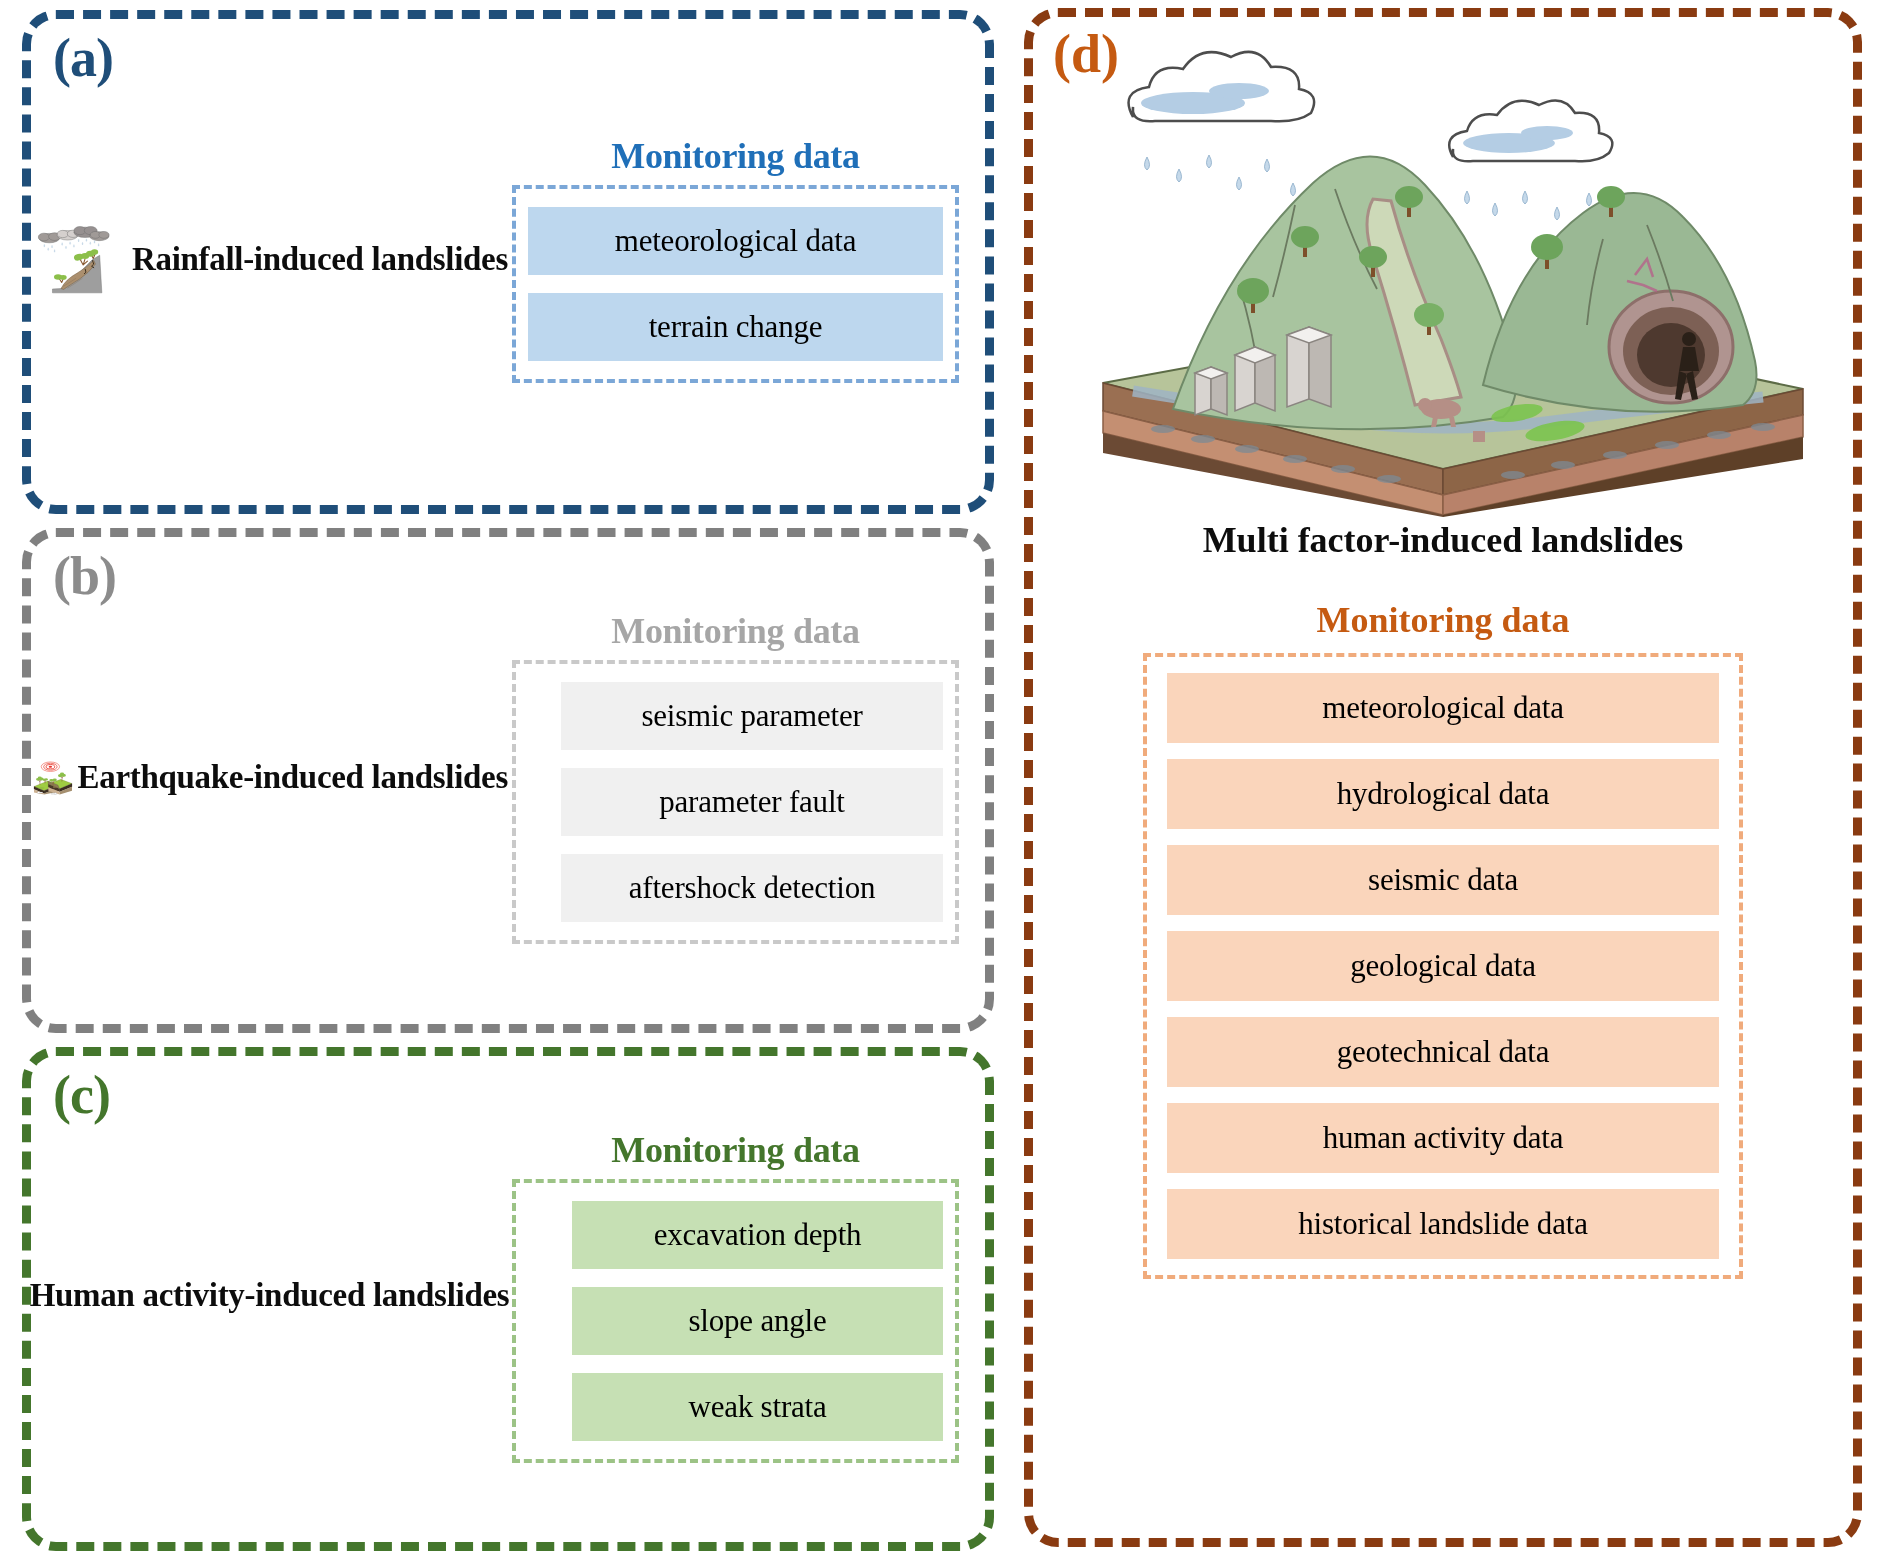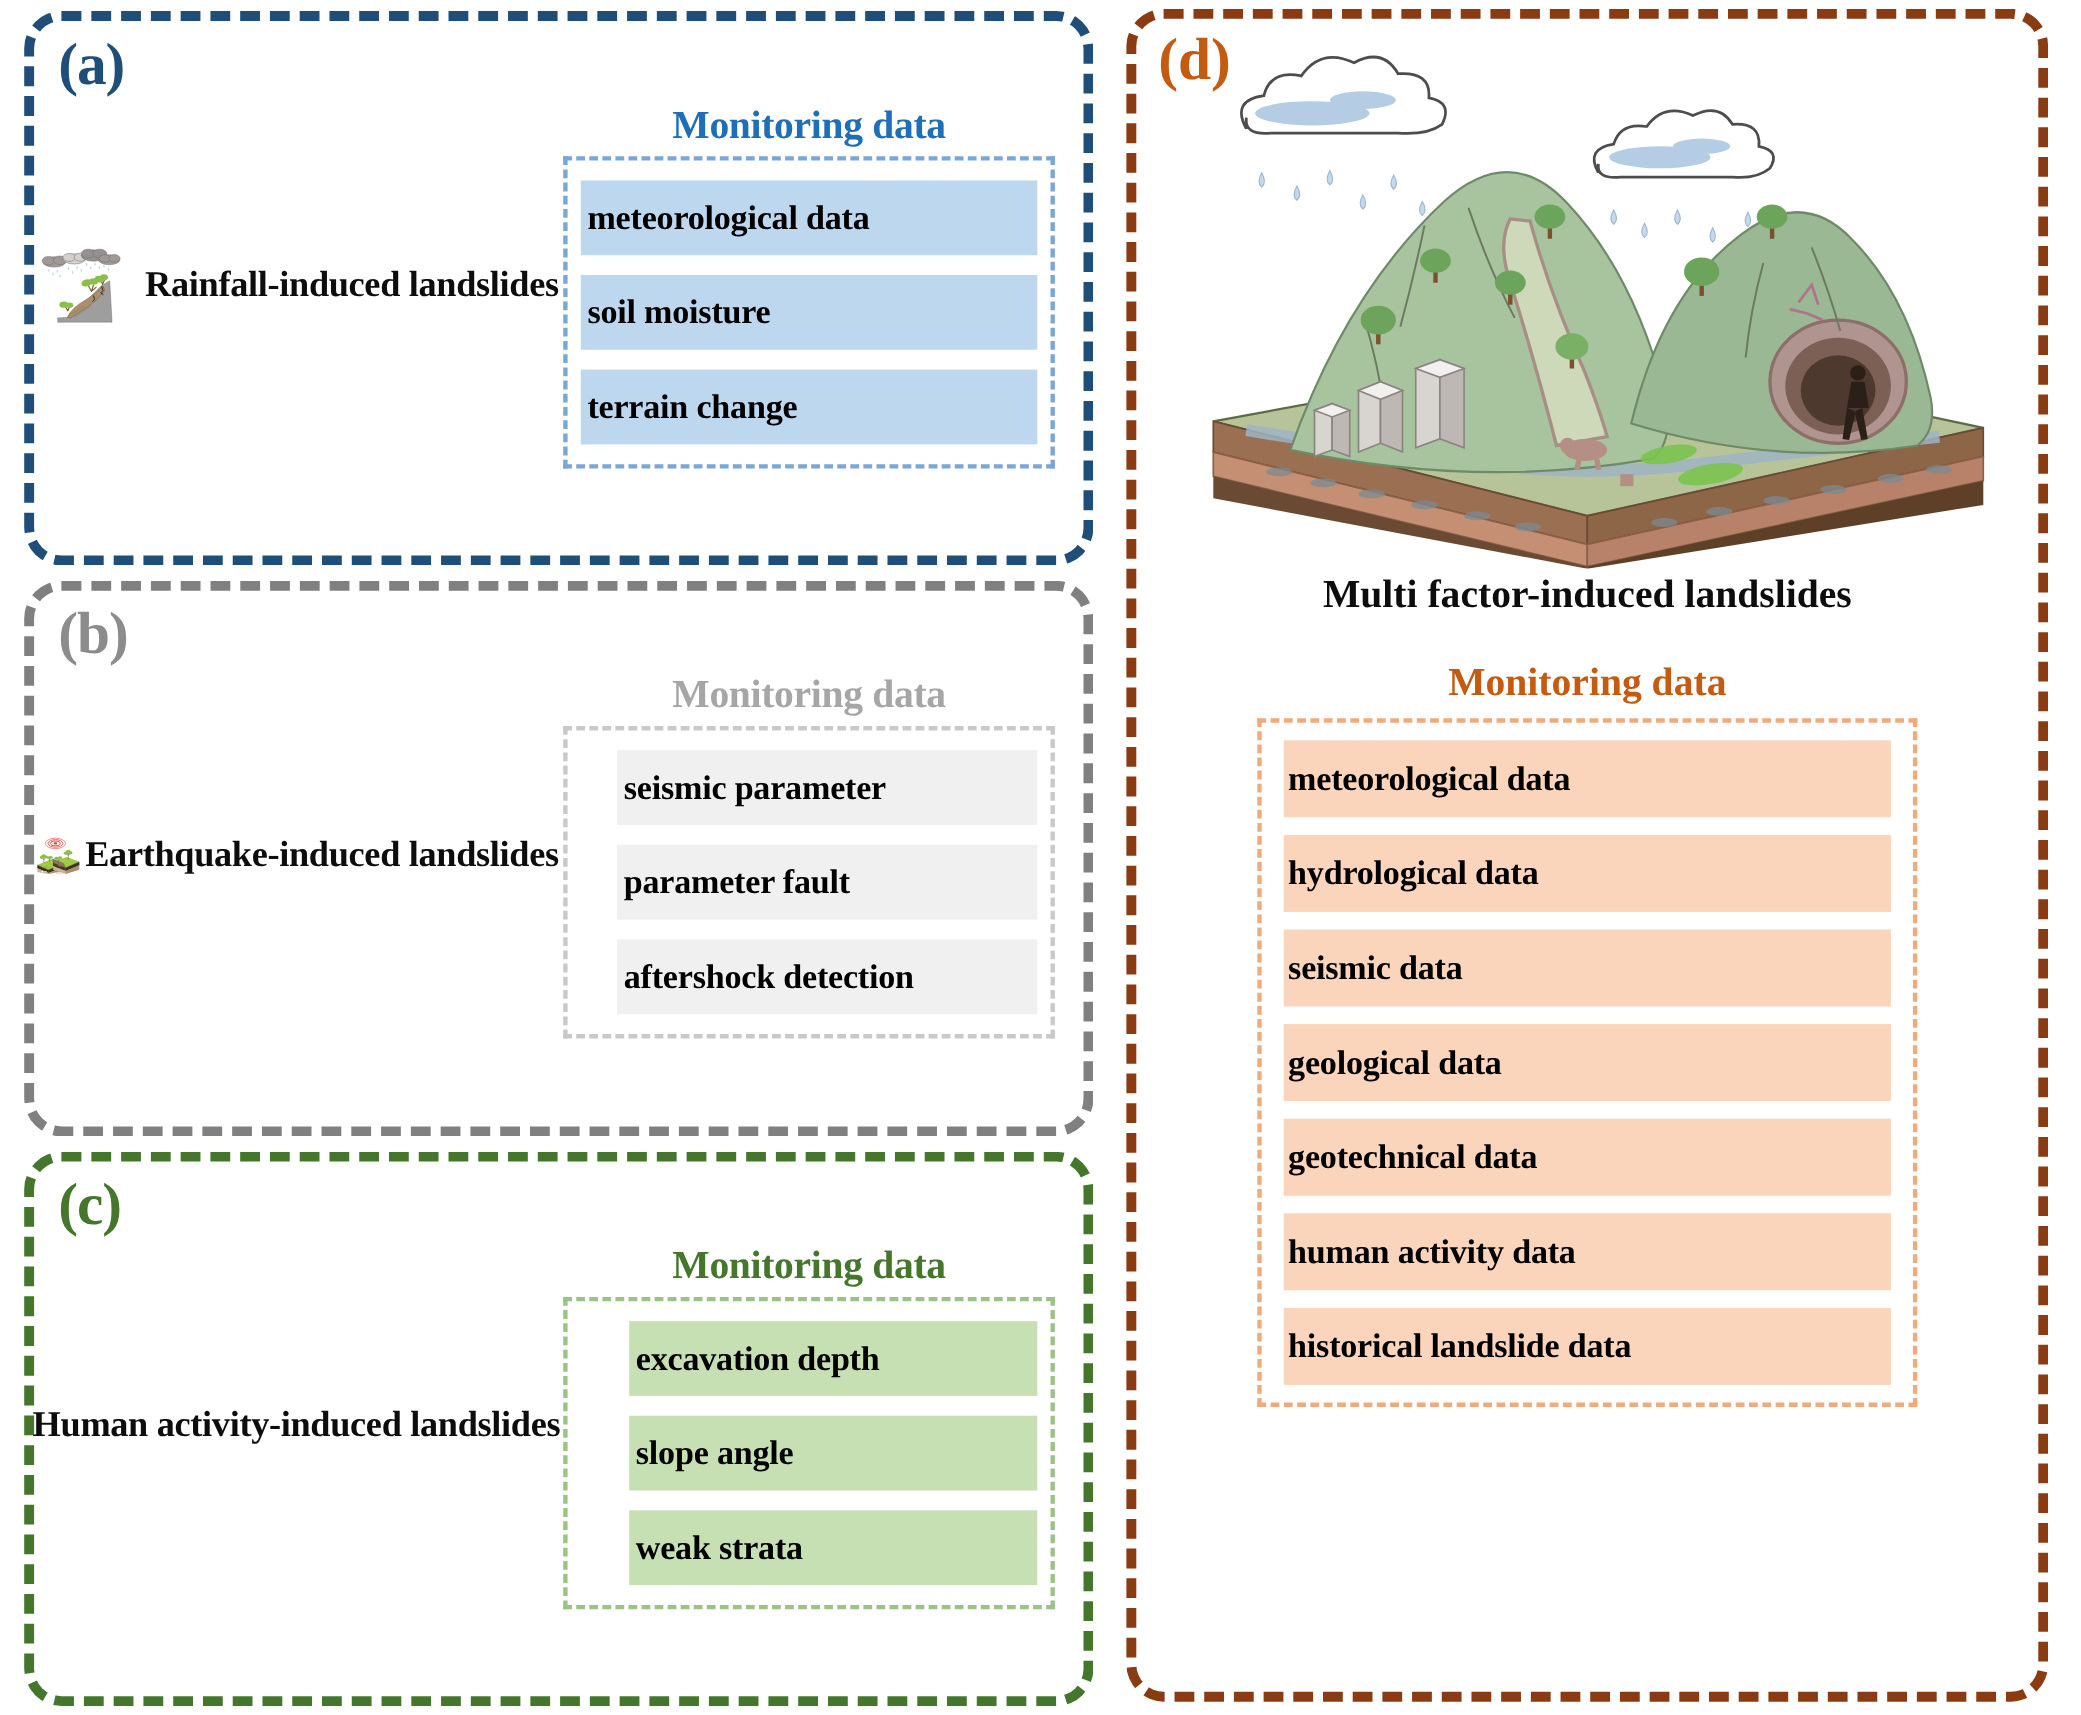--- a/index.html
+++ b/index.html
@@ -116,22 +116,23 @@
     padding: 18px 12px;
     display: flex;
     flex-direction: column;
     gap: 18px;
   }
   .panel.a .md-box { border: 4px dashed #7ba7d7; }
   .panel.b .md-box { border: 4px dashed #c9c9c9; }
   .panel.c .md-box { border: 4px dashed #9cc386; }
 
   .chip {
+    text-align: center;
     font-size: 31px;
-    font-weight: bold;
+    font-weight: normal;
     color: #000;
     padding: 16px 6px;
     white-space: nowrap;
     letter-spacing: -0.2px;
   }
   .chip.blue { background: #bdd7ee; }
   .chip.grey { background: #f0f0f0; margin-left: 33px; }
   .chip.green { background: #c6e0b4; margin-left: 44px; }
   .chip.orange { background: #fad5bb; }
 
@@ -225,21 +226,20 @@
             </g>
           </svg>
         </div>
         <div class="caption">Rainfall-induced landslides</div>
       </div>
 
       <div class="data-side">
         <div class="md-title">Monitoring data</div>
         <div class="md-box">
           <div class="chip blue">meteorological data</div>
-          <div class="chip blue">soil moisture</div>
           <div class="chip blue">terrain change</div>
         </div>
       </div>
     </div>
 
     <div class="panel b">
       <div class="panel-letter">(b)</div>
 
       <div class="illus-side">
         <div class="illus-box">

